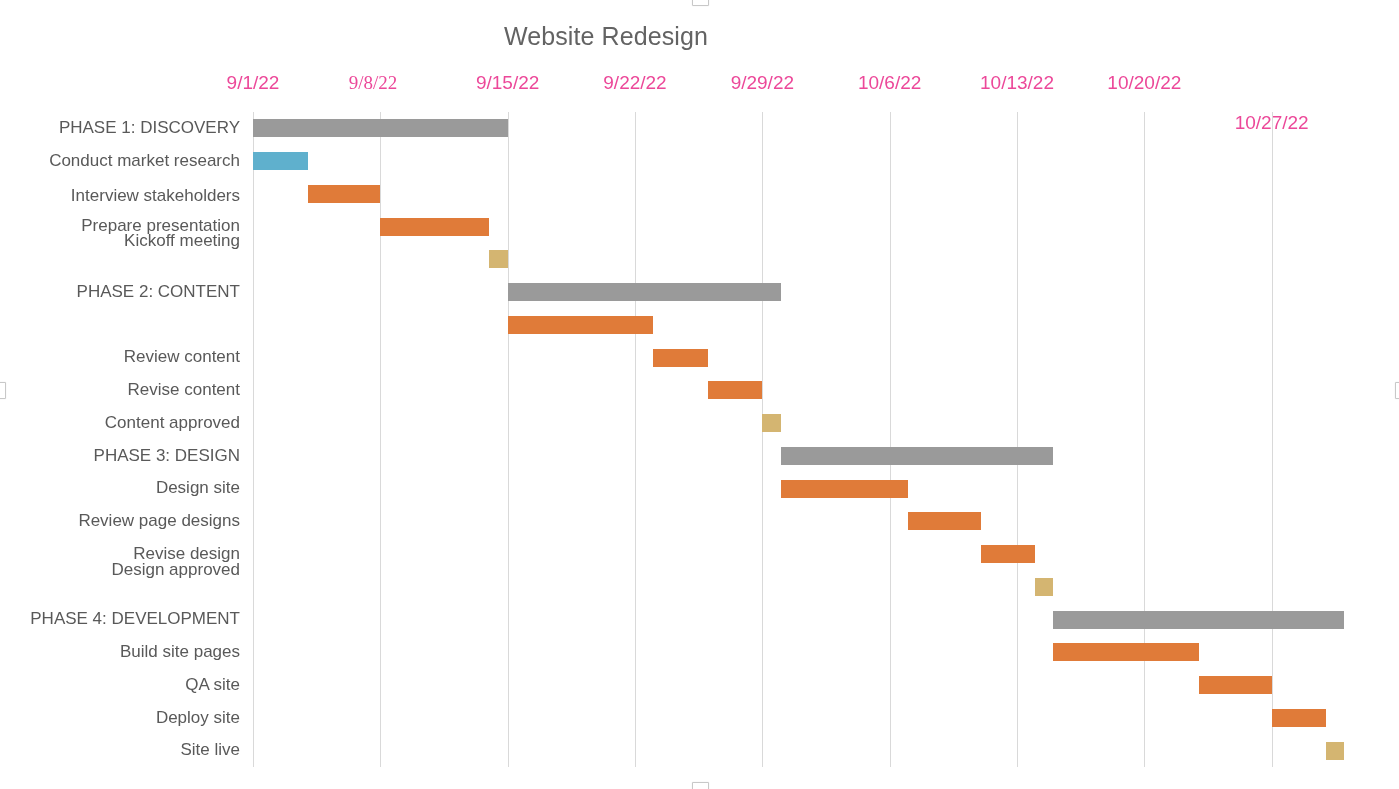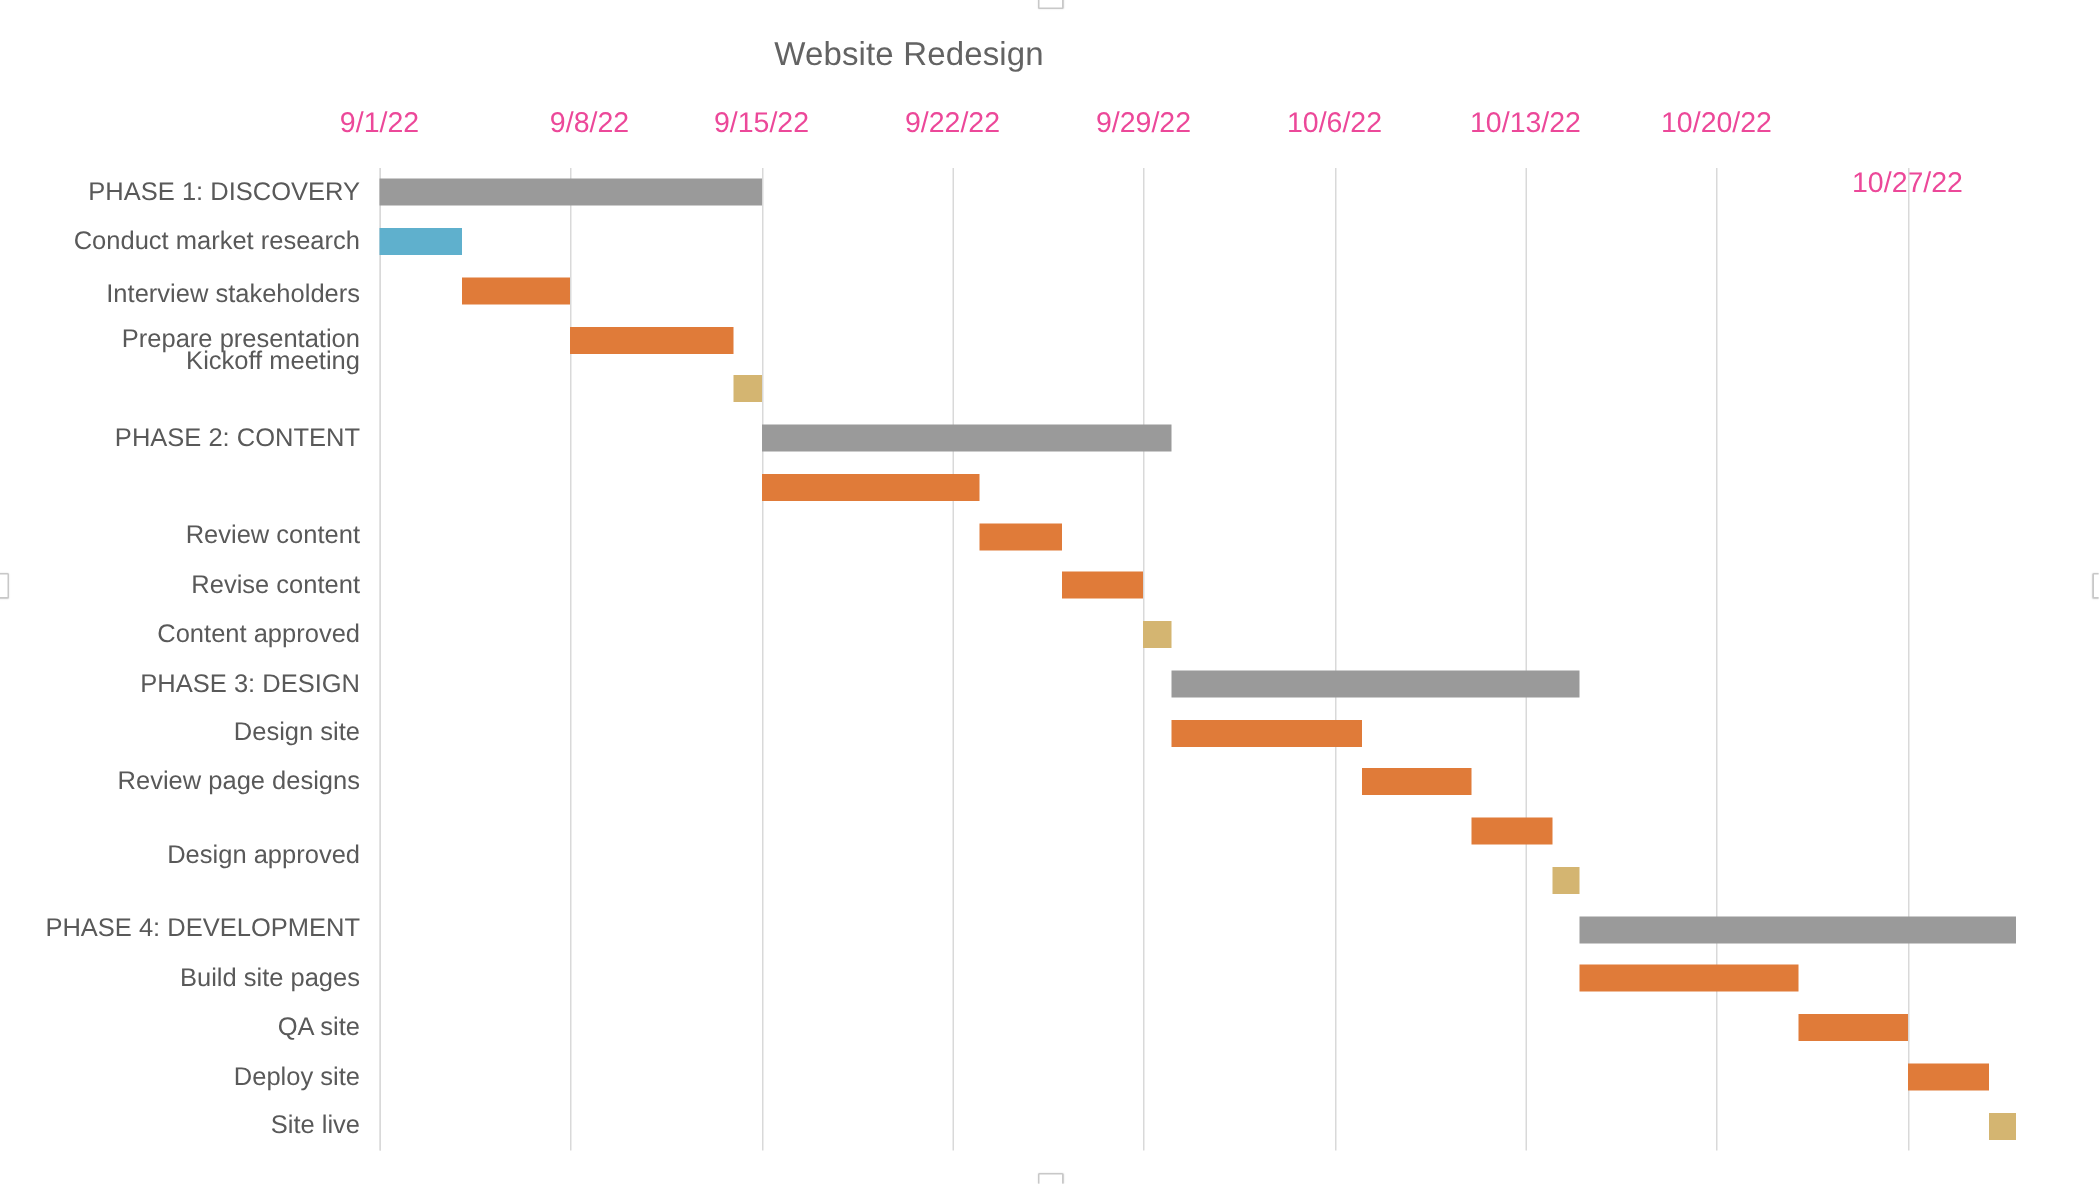--- a/index.html
+++ b/index.html
@@ -37,21 +37,21 @@
   .handle.h-left   { left: -3px;  top: 382px; width: 7px;  height: 15px; }
   .handle.h-right  { left: 1395px;top: 382px; width: 7px;  height: 15px; }
 
   
   #chart-title {
     position: absolute;
     left: 0;
     top: 16px;
     width: 1212px;
     text-align: center;
-    font-size: 22px;
+    font-size: 25px;
     font-weight: 400;
     color: #636363;
     letter-spacing: 0.1px;
     line-height: 40px;
   }
 
   
   #plot {
     position: absolute;
     left: 253px;
@@ -133,21 +133,21 @@
 
   <div class="handle h-top"></div>
   <div class="handle h-bottom"></div>
   <div class="handle h-left"></div>
   <div class="handle h-right"></div>
 
   <div id="chart-title">Website Redesign</div>
 
   <div id="xaxis">
       <div class="xtick" style="left: 253px;">9/1/22</div>
-      <div class="xtick" style="left: 393px;">9/8/22</div>
+      <div class="xtick" style="left: 373px; font-family: Liberation Serif, serif;">9/8/22</div>
       <div class="xtick" style="left: 507.667px;">9/15/22</div>
       <div class="xtick" style="left: 635px;">9/22/22</div>
       <div class="xtick" style="left: 762.333px;">9/29/22</div>
       <div class="xtick" style="left: 889.667px;">10/6/22</div>
       <div class="xtick" style="left: 1017px;">10/13/22</div>
       <div class="xtick" style="left: 1144.33px;">10/20/22</div>
       <div class="xtick" style="left: 1271.67px; margin-top: 40px;">10/27/22</div>
     </div>
 
   <div id="yaxis">
@@ -156,20 +156,21 @@
       <div class="ylabel" style="top: 68px; height: 32.75px; line-height: 32.75px;">Interview stakeholders</div>
       <div class="ylabel" style="top: 98.25px; height: 32.75px; line-height: 32.75px;">Prepare presentation</div>
       <div class="ylabel" style="top: 113px; height: 32.75px; line-height: 32.75px;">Kickoff meeting</div>
       <div class="ylabel" style="top: 163.75px; height: 32.75px; line-height: 32.75px;">PHASE 2: CONTENT</div>
       <div class="ylabel" style="top: 229.25px; height: 32.75px; line-height: 32.75px;">Review content</div>
       <div class="ylabel" style="top: 262px; height: 32.75px; line-height: 32.75px;">Revise content</div>
       <div class="ylabel" style="top: 294.75px; height: 32.75px; line-height: 32.75px;">Content approved</div>
       <div class="ylabel" style="top: 327.5px; height: 32.75px; line-height: 32.75px;">PHASE 3: DESIGN</div>
       <div class="ylabel" style="top: 360.25px; height: 32.75px; line-height: 32.75px;">Design site</div>
       <div class="ylabel" style="top: 393px; height: 32.75px; line-height: 32.75px;">Review page designs</div>
+      <div class="ylabel" style="top: 425.75px; height: 32.75px; line-height: 32.75px;">Revise design</div>
       <div class="ylabel" style="top: 442px; height: 32.75px; line-height: 32.75px;">Design approved</div>
       <div class="ylabel" style="top: 491.25px; height: 32.75px; line-height: 32.75px;">PHASE 4: DEVELOPMENT</div>
       <div class="ylabel" style="top: 524px; height: 32.75px; line-height: 32.75px;">Build site pages</div>
       <div class="ylabel" style="top: 556.75px; height: 32.75px; line-height: 32.75px;">QA site</div>
       <div class="ylabel" style="top: 589.5px; height: 32.75px; line-height: 32.75px;">Deploy site</div>
       <div class="ylabel" style="top: 622.25px; height: 32.75px; line-height: 32.75px;">Site live</div>
     </div>
 
   <div id="plot">
     <div class="axisline"></div>

